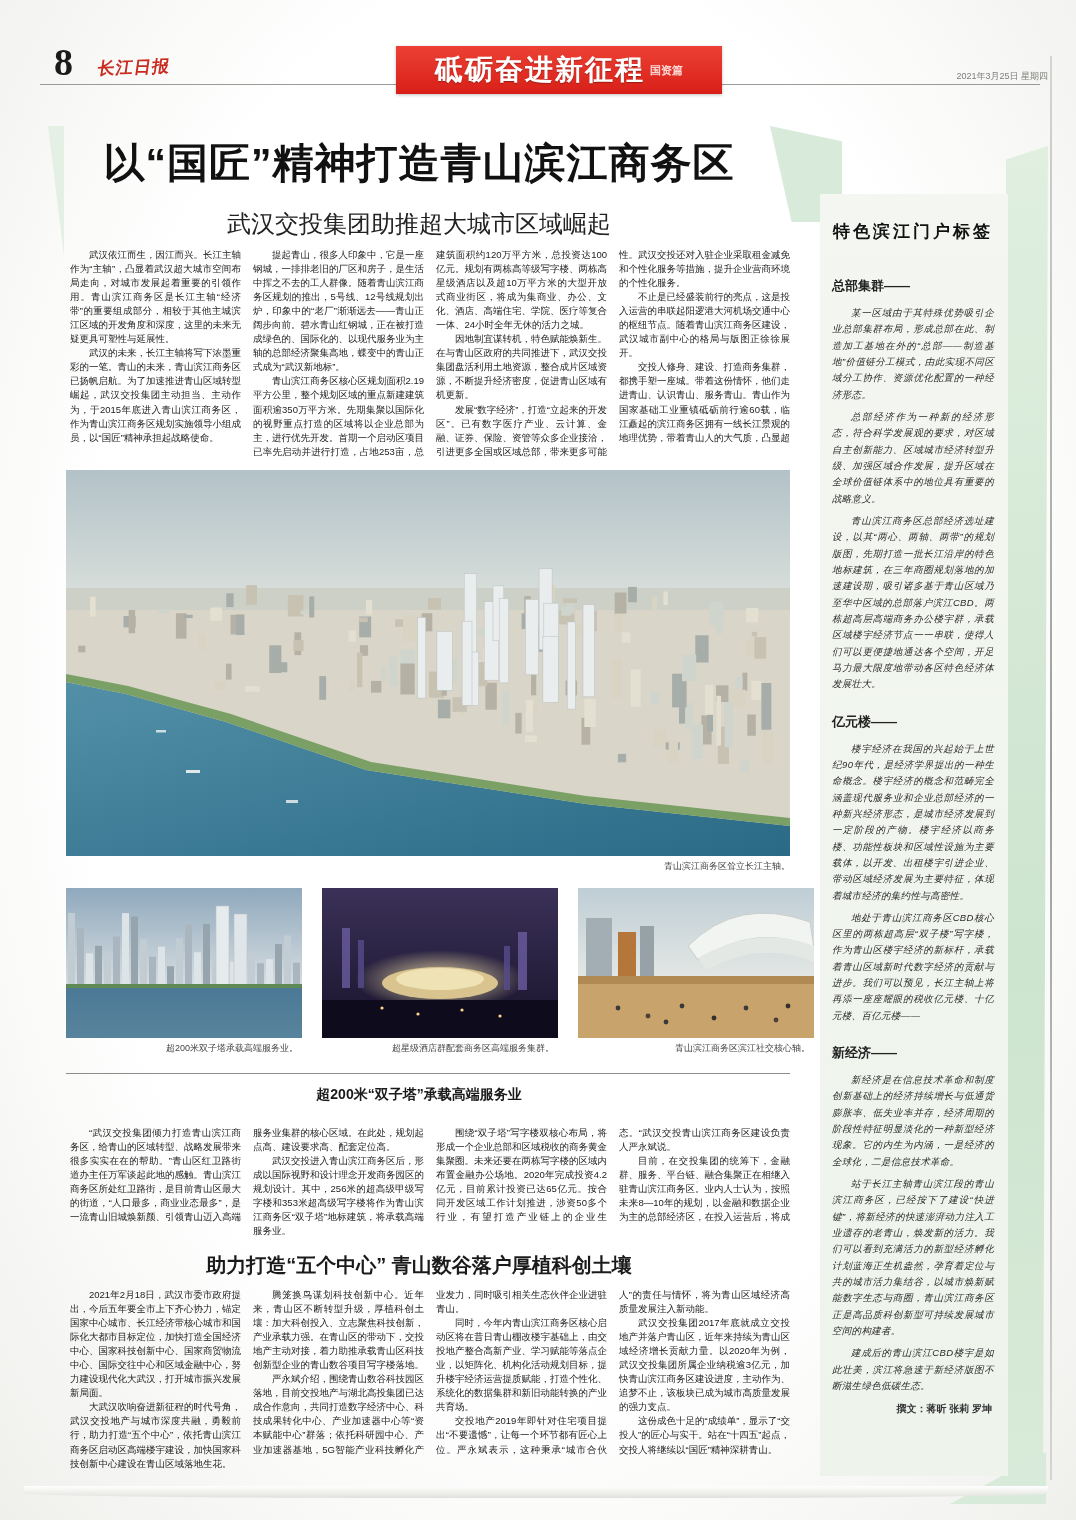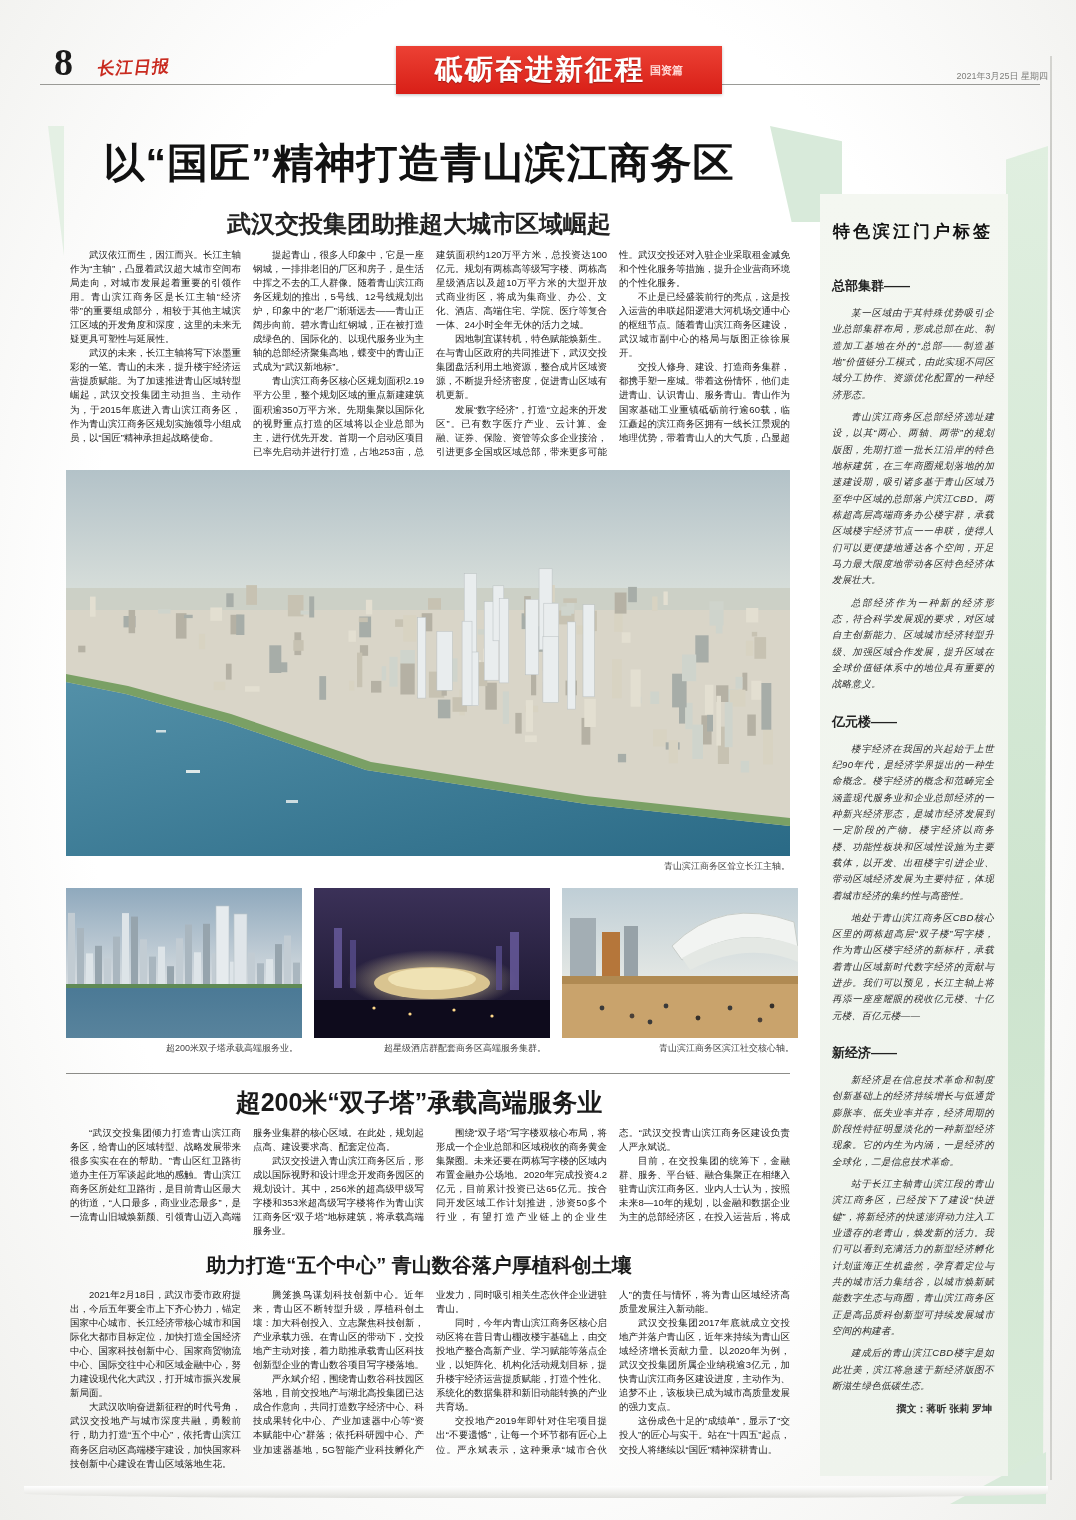--- a/index.html
+++ b/index.html
@@ -37,42 +37,42 @@
             box-shadow:0 1px 3px rgba(0,0,0,.25); }
   .banner-title { color:#fff; font-size:28px; font-weight:900; letter-spacing:2px;
                   text-shadow:0 1px 1px rgba(0,0,0,.3); }
   .banner-tag { color:#ffd9d6; font-size:11px; font-weight:bold; }
   .dateline { right:28px; top:70px; font-size:9px; color:#7d7d7a; }
 
   
   .headline { left:58px; top:136px; width:722px; text-align:center;
               font-size:41px; font-weight:900; letter-spacing:1px; color:#111; }
   .subhead  { left:58px; top:208px; width:722px; text-align:center;
-              font-size:24px; font-weight:700; color:#222; }
+              font-size:24px; font-weight:400; color:#222; }
   .body-cols { left:70px; width:720px; column-gap:12px; column-count:4;
                font-size:9.5px; line-height:1.48; text-align:justify; color:#222;
                overflow:hidden; }
   .lead-cols { top:248px; height:216px; }
   .a2-cols   { top:1126px; height:114px; }
   .a3-cols   { top:1288px; height:184px; }
   .body-cols p { text-indent:2em; }
 
   
   .photo { overflow:hidden; background:#ccc; }
   .lead-photo { left:66px; top:470px; width:724px; height:386px; }
   .photo svg { display:block; width:100%; height:100%; }
   .lead-caption { left:66px; top:860px; width:724px; text-align:right;
                   font-size:9px; color:#444; }
-  .photo-row { left:66px; top:888px; width:724px; display:flex; gap:12px; }
+  .photo-row { left:66px; top:888px; width:724px; display:flex; gap:20px; }
   .photo-cell { width:236px; }
   .photo-cell .photo { width:236px; height:150px; }
   .photo-cell .cap { margin-top:4px; text-align:right; font-size:9px; color:#444; padding-right:4px; }
 
   .divider { left:66px; top:1073px; width:724px; height:1px; background:#8c8c88; }
-  .a2-head { left:58px; top:1086px; width:722px; text-align:center; font-size:25px; font-weight:900; }
+  .a2-head { left:58px; top:1086px; width:722px; text-align:center; font-size:14px; font-weight:900; }
   .a3-head { left:58px; top:1252px; width:722px; text-align:center; font-size:20px; font-weight:900; }
 
   
   .sidebar { left:820px; top:194px; width:188px; height:1282px;
              background:linear-gradient(180deg,#f4f7f1,#eef3ec);
              padding:26px 14px 12px 12px; overflow:hidden; }
   .sidebar-title { text-align:center; font-size:17px; font-weight:900; letter-spacing:3px;
                    color:#111; margin-bottom:34px; }
   .sb-heading { font-size:13px; font-weight:900; color:#222; margin:20px 0 10px 0; }
   .sb-para { font-size:9.5px; line-height:1.72; font-style:italic; text-align:justify;
@@ -95,21 +95,21 @@
 <div class="abs banner">
   <span class="banner-title">砥砺奋进新征程</span>
   <span class="banner-tag">国资篇</span>
 </div>
 <div class="abs dateline">2021年3月25日 星期四</div>
 
 <h1 class="abs headline">以“国匠”精神打造青山滨江商务区</h1>
 <h2 class="abs subhead">武汉交投集团助推超大城市区域崛起</h2>
 <div class="abs body-cols lead-cols">
     <p>武汉依江而生，因江而兴。长江主轴作为“主轴”，凸显着武汉超大城市空间布局走向，对城市发展起着重要的引领作用。青山滨江商务区是长江主轴“经济带”的重要组成部分，相较于其他主城滨江区域的开发角度和深度，这里的未来无疑更具可塑性与延展性。</p>
-    <p>武汉的未来，长江主轴将写下浓墨重彩的一笔。青山的未来，提升楼宇经济运营提质赋能。为了加速推进青山区域转型崛起，武汉交投集团主动担当、主动作为，于2015年底进入青山滨江商务区，作为青山滨江商务区规划实施领导小组成员，以“国匠”精神承担起战略使命。</p>
+    <p>武汉的未来，长江主轴将写下浓墨重彩的一笔。青山的未来，青山滨江商务区已扬帆启航。为了加速推进青山区域转型崛起，武汉交投集团主动担当、主动作为，于2015年底进入青山滨江商务区，作为青山滨江商务区规划实施领导小组成员，以“国匠”精神承担起战略使命。</p>
     <p>提起青山，很多人印象中，它是一座钢城，一排排老旧的厂区和房子，是生活中挥之不去的工人群像。随着青山滨江商务区规划的推出，5号线、12号线规划出炉，印象中的“老厂”渐渐远去——青山正阔步向前。碧水青山红钢城，正在被打造成绿色的、国际化的、以现代服务业为主轴的总部经济聚集高地，蝶变中的青山正式成为“武汉新地标”。</p>
     <p>青山滨江商务区核心区规划面积2.19平方公里，整个规划区域的重点新建建筑面积逾350万平方米。先期集聚以国际化的视野重点打造的区域将以企业总部为主，进行优先开发。首期一个启动区项目已率先启动并进行打造，占地253亩，总建筑面积约120万平方米，总投资达100亿元。规划有两栋高等级写字楼、两栋高星级酒店以及超10万平方米的大型开放式商业街区，将成为集商业、办公、文化、酒店、高端住宅、学院、医疗等复合一体、24小时全年无休的活力之城。</p>
     <p>因地制宜谋转机，特色赋能焕新生。在与青山区政府的共同推进下，武汉交投集团盘活利用土地资源，整合成片区域资源，不断提升经济密度，促进青山区域有机更新。</p>
     <p>发展“数字经济”，打造“立起来的开发区”。已有数字医疗产业、云计算、金融、证券、保险、资管等众多企业接洽，引进更多全国或区域总部，带来更多可能性。武汉交投还对入驻企业采取租金减免和个性化服务等措施，提升企业营商环境的个性化服务。</p>
     <p>不止是已经盛装前行的亮点，这是投入运营的串联起阳逻港大河机场交通中心的枢纽节点。随着青山滨江商务区建设，武汉城市副中心的格局与版图正徐徐展开。</p>
     <p>交投人修身、建设、打造商务集群，都携手塑一座城。带着这份情怀，他们走进青山、认识青山、服务青山。青山作为国家基础工业重镇砥砺前行逾60载，临江矗起的滨江商务区拥有一线长江景观的地理优势，带着青山人的大气质，凸显超大城市地标性建筑群，打造城市新名片，助力青山迈入世界视野。</p>
   </div>
 
 <div class="abs photo lead-photo">
   <svg id="city-main" viewBox="0 0 724 386" preserveAspectRatio="none">
@@ -398,22 +398,22 @@
     <p>交投地产2019年即针对住宅项目提出“不要遗憾”，让每一个环节都有匠心上位。严永斌表示，这种秉承“城市合伙人”的责任与情怀，将为青山区域经济高质量发展注入新动能。</p>
     <p>武汉交投集团2017年底就成立交投地产并落户青山区，近年来持续为青山区域经济增长贡献力量。以2020年为例，武汉交投集团所属企业纳税逾3亿元，加快青山滨江商务区建设进度，主动作为、追梦不止，该板块已成为城市高质量发展的强力支点。</p>
     <p>这份成色十足的“成绩单”，显示了“交投人”的匠心与实干。站在“十四五”起点，交投人将继续以“国匠”精神深耕青山。</p>
   </div>
 
 <div class="abs sidebar">
   <div class="sidebar-title">特色滨江门户标签</div>
   <div id="sidebar-sections">
       <div class="sb-heading">总部集群——</div>
       <p class="sb-para">某一区域由于其特殊优势吸引企业总部集群布局，形成总部在此、制造加工基地在外的“总部——制造基地”价值链分工模式，由此实现不同区域分工协作、资源优化配置的一种经济形态。</p>
+      <p class="sb-para">总部经济作为一种新的经济形态，符合科学发展观的要求，对区域自主创新能力、区域城市经济转型升级、加强区域合作发展，提升区域在全球价值链体系中的地位具有重要的战略意义。</p>
       <p class="sb-para">青山滨江商务区总部经济选址建设，以其“两心、两轴、两带”的规划版图，先期打造一批长江沿岸的特色地标建筑，在三年商圈规划落地的加速建设期，吸引诸多基于青山区域乃至华中区域的总部落户滨江CBD。两栋超高层高端商务办公楼宇群，承载区域楼宇经济节点一一串联，使得人们可以更便捷地通达各个空间，开足马力最大限度地带动各区特色经济体发展壮大。</p>
-      <p class="sb-para">总部经济作为一种新的经济形态，符合科学发展观的要求，对区域自主创新能力、区域城市经济转型升级、加强区域合作发展，提升区域在全球价值链体系中的地位具有重要的战略意义。</p>
       <div class="sb-heading">亿元楼——</div>
       <p class="sb-para">楼宇经济在我国的兴起始于上世纪90年代，是经济学界提出的一种生命概念。楼宇经济的概念和范畴完全涵盖现代服务业和企业总部经济的一种新兴经济形态，是城市经济发展到一定阶段的产物。楼宇经济以商务楼、功能性板块和区域性设施为主要载体，以开发、出租楼宇引进企业、带动区域经济发展为主要特征，体现着城市经济的集约性与高密性。</p>
       <p class="sb-para">地处于青山滨江商务区CBD核心区里的两栋超高层“双子楼”写字楼，作为青山区楼宇经济的新标杆，承载着青山区域新时代数字经济的贡献与进步。我们可以预见，长江主轴上将再添一座座耀眼的税收亿元楼、十亿元楼、百亿元楼——</p>
       <div class="sb-heading">新经济——</div>
       <p class="sb-para">新经济是在信息技术革命和制度创新基础上的经济持续增长与低通货膨胀率、低失业率并存，经济周期的阶段性特征明显淡化的一种新型经济现象。它的内生为内涵，一是经济的全球化，二是信息技术革命。</p>
       <p class="sb-para">站于长江主轴青山滨江段的青山滨江商务区，已经按下了建设“快进键”，将新经济的快速澎湃动力注入工业遗存的老青山，焕发新的活力。我们可以看到充满活力的新型经济孵化计划蓝海正生机盎然，孕育着定位与共的城市活力集结谷，以城市焕新赋能数字生态与商圈，青山滨江商务区正是高品质科创新型可持续发展城市空间的构建者。</p>
       <p class="sb-para">建成后的青山滨江CBD楼宇是如此壮美，滨江将急速于新经济版图不断滋生绿色低碳生态。</p>
     </div>
   <div class="sidebar-credit">撰文：蒋昕 张莉 罗坤</div>
 </div>

